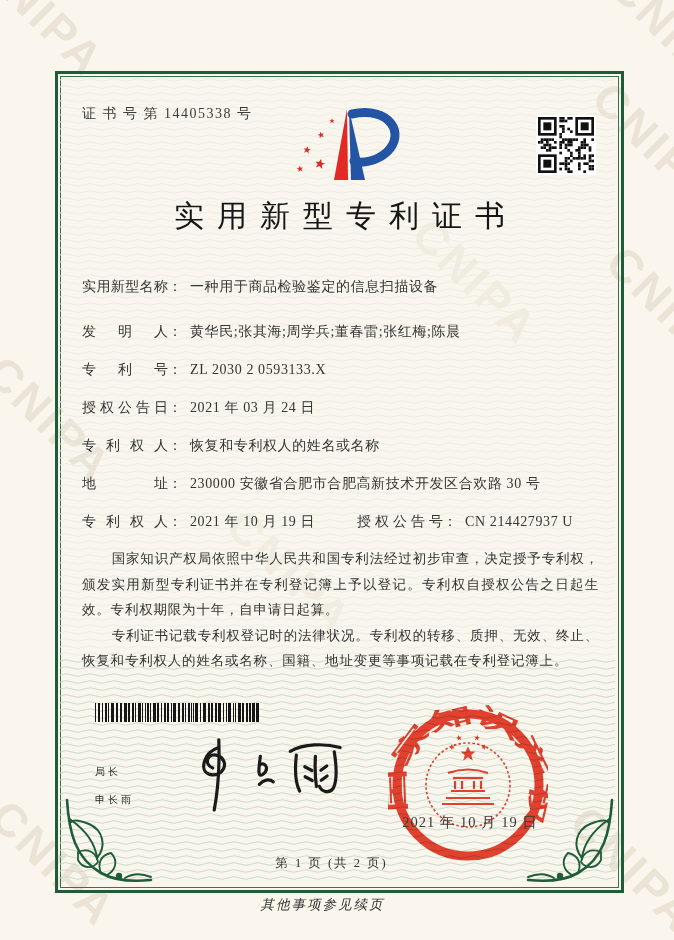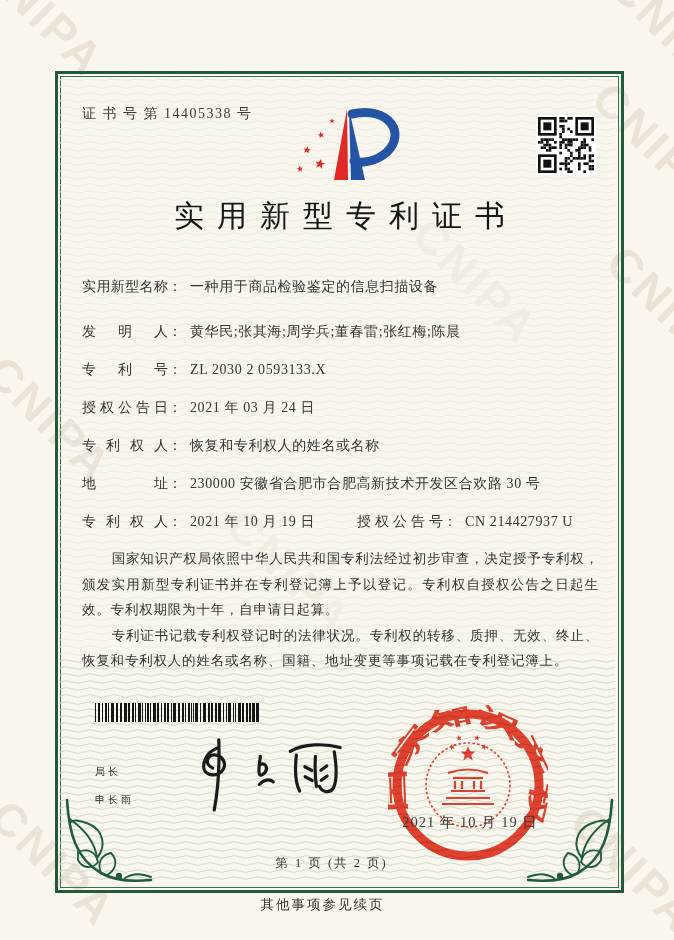--- a/index.html
+++ b/index.html
@@ -55,21 +55,21 @@
   .signature{position:absolute;left:117px;top:658px;z-index:2;}
 
   .seal{position:absolute;left:330px;top:631px;mix-blend-mode:multiply;opacity:.92;z-index:2;}
   .seal-date{position:absolute;left:332px;top:739px;width:160px;text-align:center;
              font-size:14.5px;letter-spacing:1px;color:#3a3a3a;z-index:3;}
 
   .pageno{position:absolute;left:0;right:16px;top:781px;text-align:center;font-size:12.5px;
           letter-spacing:2px;color:#333;z-index:2;}
 
   .outside-note{position:absolute;left:0;top:896px;width:645px;text-align:center;
-                font-size:13.5px;letter-spacing:2px;color:#333;z-index:1;}
+                font-size:13.5px;letter-spacing:2px;color:#333;z-index:1;font-style:italic;}
 </style>
 </head>
 <body>
 
 <div class="page">
 
   <span class="wm wm1">CNIPA</span>
   <span class="wm wm2">CNIPA</span>
   <span class="wm wm3">CNIPA</span>
   <span class="wm wm4">CNIPA</span>

